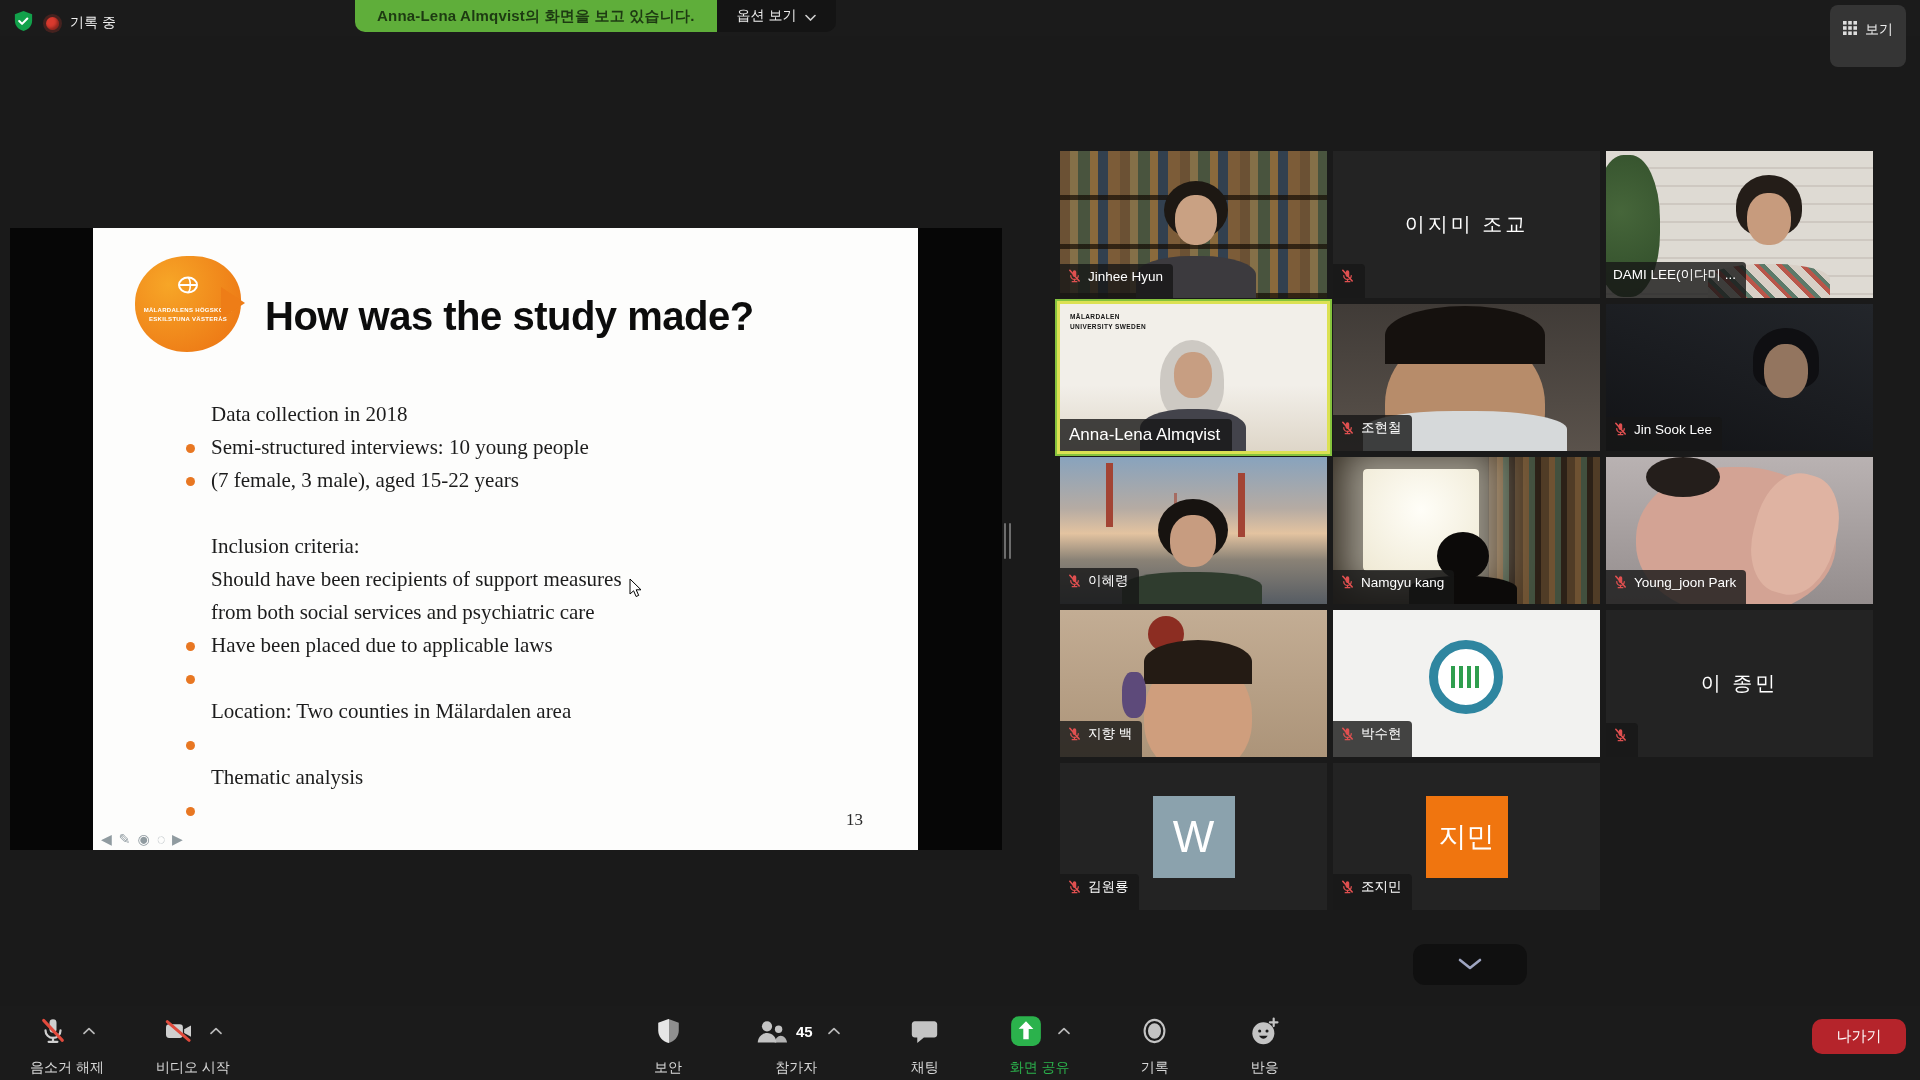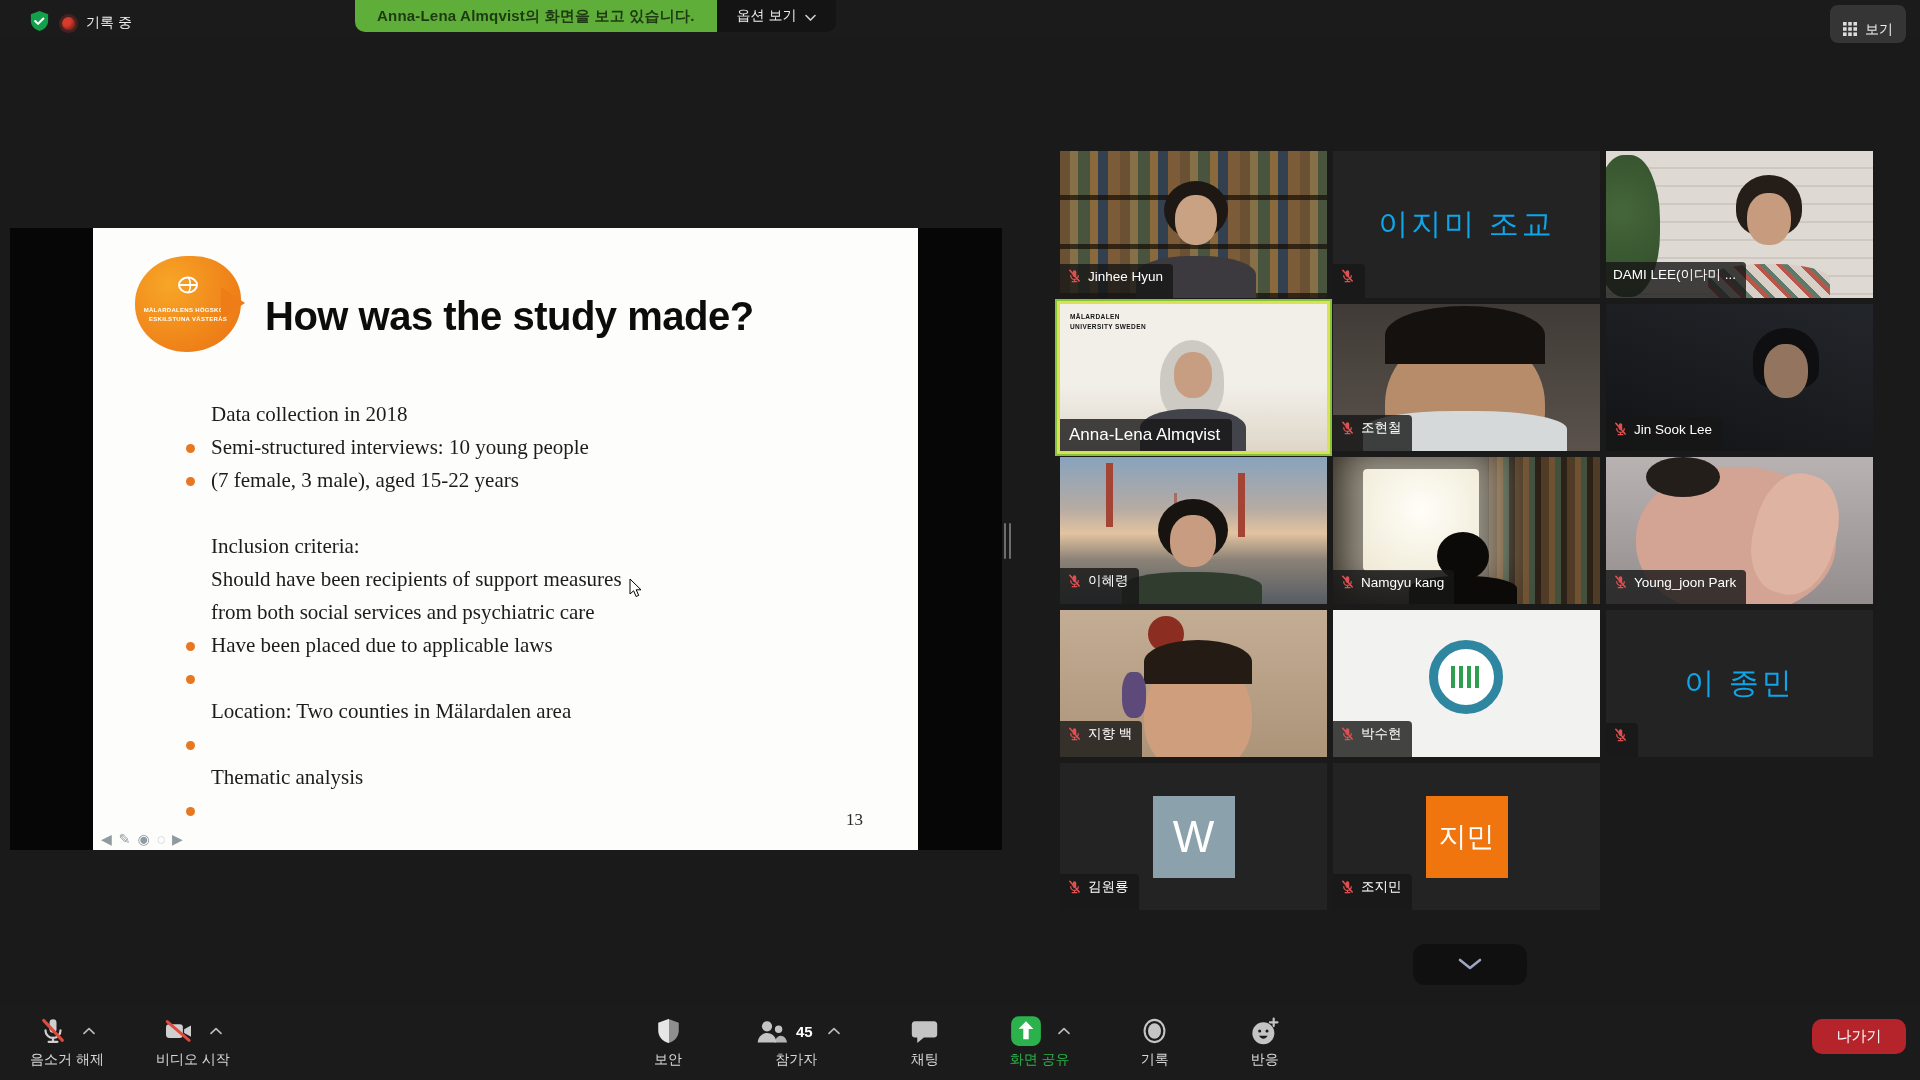--- a/index.html
+++ b/index.html
@@ -4,27 +4,27 @@
 <style>
   html,body{margin:0;padding:0}
   body{
     width:1920px;height:1080px;overflow:hidden;position:relative;
     background:#1a1a1a;color:#e8e8e8;
     font-family:"Liberation Sans","DejaVu Sans",sans-serif;
     -webkit-font-smoothing:antialiased;
   }
   
   .topbar{position:absolute;top:0;left:0;right:0;height:36px;background:#1b1b1b;z-index:30}
-  .rec-cluster{position:absolute;left:28px;top:8px;display:flex;align-items:center;gap:11px}
+  .rec-cluster{position:absolute;left:12px;top:8px;display:flex;align-items:center;gap:11px}
   .rec-dot{width:13px;height:13px;border-radius:50%;background:#d93a2e;box-shadow:0 0 0 3px rgba(217,58,46,.22), inset -2px -2px 3px rgba(0,0,0,.35)}
   .rec-label{font-size:14px;color:#f0f0f0}
   .banner-wrap{position:absolute;left:355px;top:0;height:32px;display:flex;border-radius:0 0 10px 10px;overflow:hidden}
   .banner-green{background:#5fae3a;color:#1d3a12;font-weight:bold;font-size:15px;display:flex;align-items:center;padding:0 22px;letter-spacing:.2px}
   .banner-options{background:#141414;color:#ececec;font-size:14px;display:flex;align-items:center;gap:9px;padding:0 20px;cursor:pointer}
-  .view-btn{position:absolute;right:14px;top:5px;height:30px;background:#353535;border-radius:8px;display:flex;align-items:flex-end;gap:8px;padding:4px 13px;font-size:14px;color:#eee;cursor:pointer}
+  .view-btn{position:absolute;right:14px;top:5px;height:30px;background:#353535;border-radius:8px;display:flex;align-items:flex-start;gap:8px;padding:16px 13px;font-size:14px;color:#eee;cursor:pointer}
 
   
   .share-area{position:absolute;left:10px;top:228px;width:992px;height:622px;background:#060606}
   .slide{position:absolute;left:83px;top:0;width:825px;height:622px;background:#fdfdfc;color:#171717;overflow:hidden}
   .slide-logo{position:absolute;left:42px;top:28px;width:106px;height:96px;background:radial-gradient(circle at 32% 30%,#f7a627,#ee7d17 75%);border-radius:50% 46% 52% 50%}
   .slide-logo::after{content:"";position:absolute;right:-20px;top:49%;transform:translateY(-50%);border:16px solid transparent;border-left:24px solid #ee7d17}
   .slide-logo .emblem{position:absolute;left:50%;top:18px;transform:translateX(-50%)}
   .slide-logo .lg-text{position:absolute;left:0;right:0;top:50px;text-align:center;color:#fff;font-size:6px;font-weight:bold;line-height:1.5;letter-spacing:.3px}
   .slide-title{position:absolute;left:172px;top:66px;font-size:40px;font-weight:800;color:#0c0c0c;letter-spacing:-.5px;font-family:"Liberation Sans","DejaVu Sans",sans-serif}
   .slide-bullets{position:absolute;left:88px;top:170px;width:620px;font-family:"Liberation Serif","DejaVu Serif",serif;font-size:21px;line-height:33px;color:#1c1c1c}
@@ -40,21 +40,21 @@
   .mouse-cursor{position:absolute;left:629px;top:578px;z-index:60;pointer-events:none}
 
   
   .gallery{position:absolute;left:1060px;top:151px;width:813px;display:grid;grid-template-columns:repeat(3,267px);grid-auto-rows:147px;gap:6px;z-index:5}
   .tile{position:relative;background:#232323;overflow:hidden;cursor:pointer}
   .tile.active{box-shadow:0 0 0 3px #dce153,0 0 0 5px #85c23d;z-index:6}
   .vid{position:absolute;inset:0;overflow:hidden}
   .vid div{position:absolute}
   .name-label{position:absolute;left:0;bottom:0;background:rgba(22,22,22,.8);display:flex;align-items:center;gap:6px;padding:4px 10px 14px 7px;font-size:13.5px;color:#fff;border-top-right-radius:4px;max-width:96%;white-space:nowrap;z-index:3}
   .name-label.big{font-size:17px;padding:6px 12px 6px 9px}
-  .center-name{position:absolute;inset:0;display:flex;align-items:center;justify-content:center;font-size:30px;color:#0ea5e9;letter-spacing:3px;z-index:2}
+  .center-name{position:absolute;inset:0;display:flex;align-items:center;justify-content:center;font-size:20px;color:#ffffff;letter-spacing:3px;z-index:2}
   .avatar{position:absolute;left:50%;top:50%;transform:translate(-50%,-50%);width:82px;height:82px;display:flex;align-items:center;justify-content:center;color:#fff;z-index:2}
   .overlay-logo{position:absolute;left:10px;top:8px;width:78px;font-size:6.5px;font-weight:bold;color:#141414;line-height:1.5;letter-spacing:.4px;z-index:2}
   .scene-caption{position:absolute;left:0;right:0;top:97px;text-align:center;font-size:7px;color:#2f86a0;font-weight:bold;z-index:2}
 
   
   .scene-bookshelf .vid{background:
     repeating-linear-gradient(180deg,rgba(20,12,4,0) 0 44px,rgba(20,12,4,.7) 44px 49px),
     repeating-linear-gradient(90deg,#6b5134 0 10px,#857048 10px 18px,#49543e 18px 30px,#8a6a3c 30px 38px,#32404f 38px 48px,#7c5c38 48px 60px)}
   .scene-bookshelf .d1{left:104px;top:30px;width:64px;height:58px;border-radius:50%;background:#1d1813}
   .scene-bookshelf .d2{left:115px;top:44px;width:42px;height:50px;border-radius:46%;background:#c9a183}
@@ -119,21 +119,21 @@
   .collapse-btn{position:absolute;left:1413px;top:944px;width:114px;height:41px;background:#101010;border-radius:12px;display:flex;align-items:center;justify-content:center;cursor:pointer;z-index:5}
 
   
   .toolbar{position:absolute;left:0;bottom:0;width:1920px;height:74px;background:#1b1b1b;z-index:40}
   .tb-left{position:absolute;left:30px;top:7px;display:flex;gap:52px}
   .tb-center{position:absolute;left:642px;top:7px;display:flex;gap:58px}
   .tb-item{display:flex;flex-direction:column;align-items:center;cursor:pointer;min-width:52px}
   .tb-icon-row{height:36px;display:flex;align-items:center}
   .tb-count{font-size:15px;color:#fff;font-weight:bold;margin-left:7px}
   .tb-chev{margin-left:14px;display:flex;align-items:center}
-  .tb-label{margin-top:2px;font-size:14px;color:#d8d8d8;white-space:nowrap}
+  .tb-label{margin-top:10px;font-size:14px;color:#d8d8d8;white-space:nowrap}
   .tb-label.accent{color:#2bb24c}
   .leave-btn{position:absolute;right:14px;top:13px;width:94px;height:35px;background:#b5242b;border:none;border-radius:10px;color:#fff;font-size:15px;font-family:inherit;cursor:pointer}
 </style>
 </head>
 <body>
 
 <div class="topbar">
   <div class="rec-cluster">
     <span>
       <svg viewBox="0 0 24 24" width="23" height="26">

